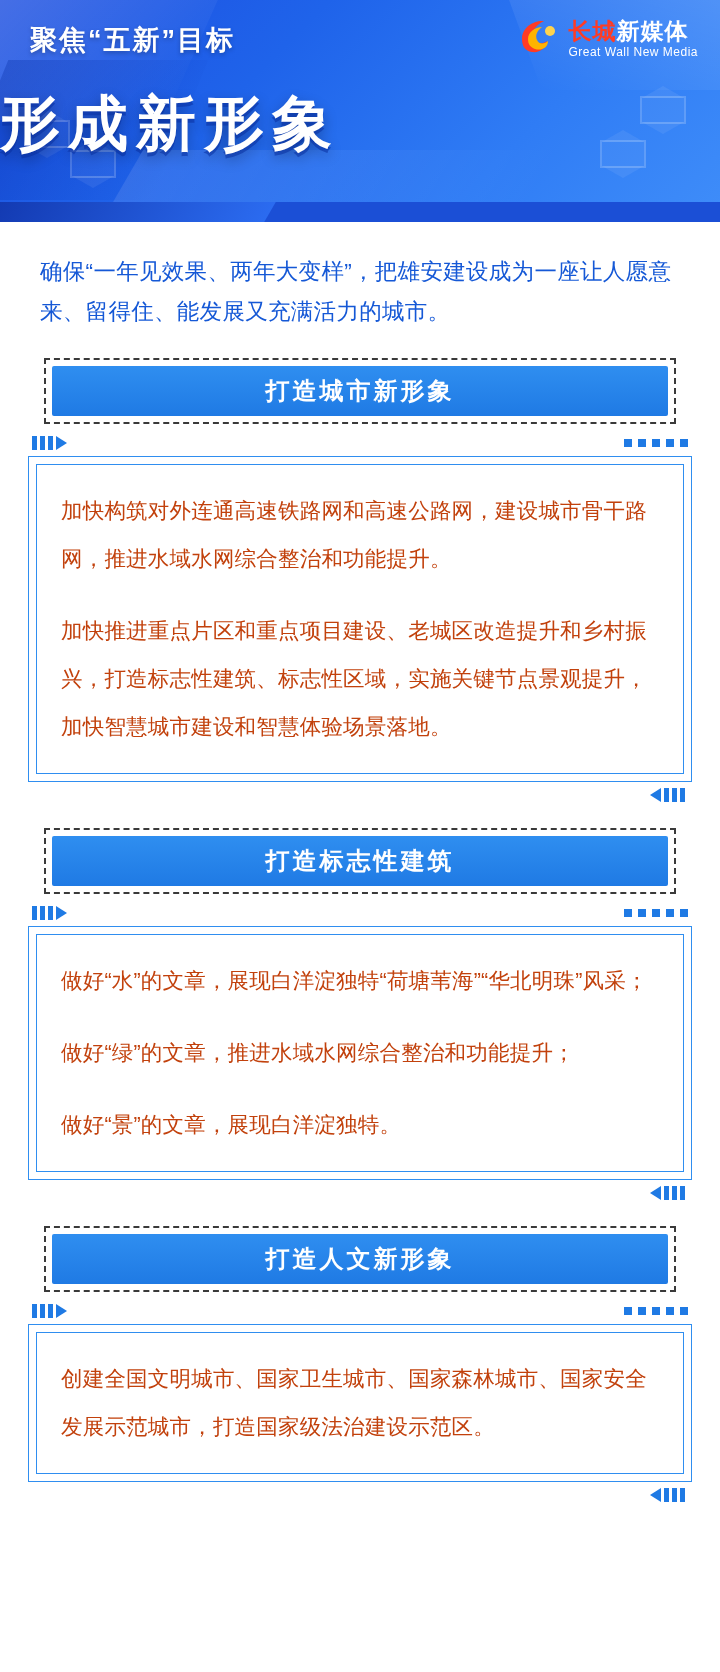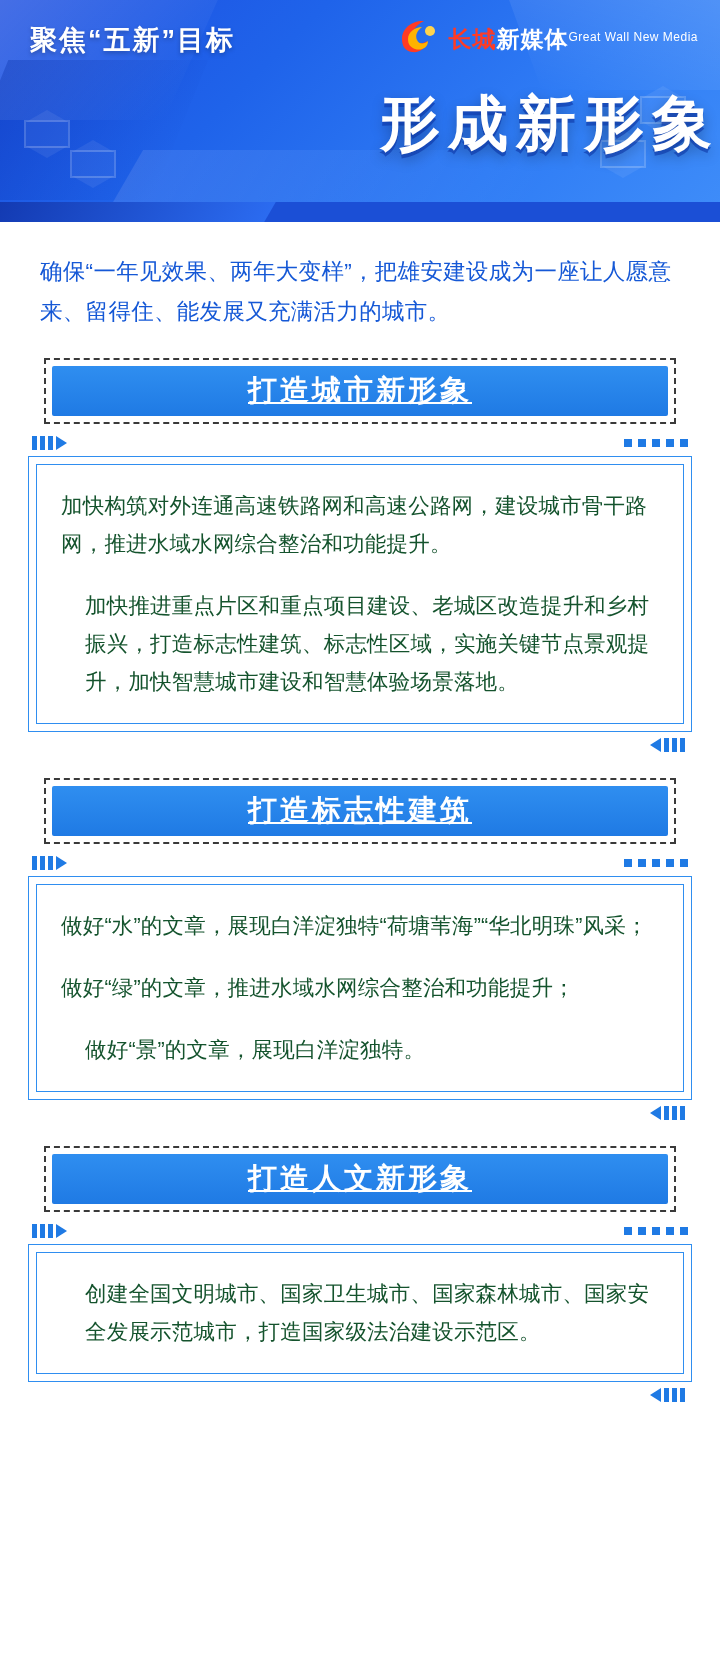--- a/index.html
+++ b/index.html
@@ -97,21 +97,21 @@
     font-size: 27px;
     font-weight: bold;
     letter-spacing: 2px;
     white-space: nowrap;
     text-shadow: 0 2px 4px rgba(0,0,0,0.25);
   }
   .main-title {
     position: absolute;
     left: 0; top: 84px;
     width: 720px;
-    text-align: right;
+    text-align: left;
     color: #ffffff;
     font-size: 60px;
     font-weight: bold;
     letter-spacing: 8px;
     text-shadow: 0 4px 0 rgba(10,48,160,0.55), 0 6px 14px rgba(0,0,0,0.30);
   }
 
   
   .logo {
     position: absolute;
@@ -120,20 +120,21 @@
     align-items: center;
     height: 46px;
   }
   .logo-mark {
     position: relative;
     width: 46px; height: 44px;
     margin-right: 6px;
   }
   .logo-text {
     display: flex;
+    flex-direction: column;
     justify-content: center;
     line-height: 1;
   }
   .logo-cn {
     color: #ffffff;
     font-size: 23px;
     font-weight: bold;
     letter-spacing: 1px;
     white-space: nowrap;
   }
@@ -168,24 +169,23 @@
   .head-bar {
     background: linear-gradient(180deg, #2f8ef0, #1f7ae4);
     height: 50px;
     display: flex;
     align-items: center;
     justify-content: center;
     border-radius: 2px;
   }
   .head-bar span {
     color: #ffffff;
-    font-size: 29px;
+    font-size: 24px;
     font-weight: bold;
     letter-spacing: 3px;
-    text-decoration: underline;
   }
 
   .arrow-row {
     display: flex;
     align-items: center;
     justify-content: space-between;
     margin: 12px 4px 6px 4px;
     height: 14px;
   }
   .arrow-row.bottom {
@@ -222,26 +222,26 @@
   .body-box {
     border: 1px solid #2f8ef0;
     padding: 7px;
   }
   .body-box-inner {
     border: 1px solid #2f8ef0;
     padding: 22px 24px;
   }
   .body-box-inner p {
     margin: 0 0 24px 0;
-    color: #14532d;
+    color: #c2410c;
     font-size: 21.5px;
-    line-height: 38px;
+    line-height: 48px;
     letter-spacing: 0.2px;
   }
-  .body-box-inner p:last-child { margin-bottom: 0; margin-left: 24px; }
+  .body-box-inner p:last-child { margin-bottom: 0; }
 
   .footer-space { height: 24px; }
 </style>
 </head>
 <body>
 
 <div class="page">
 
   <div class="banner">
     <div class="deco deco-d1"></div>

